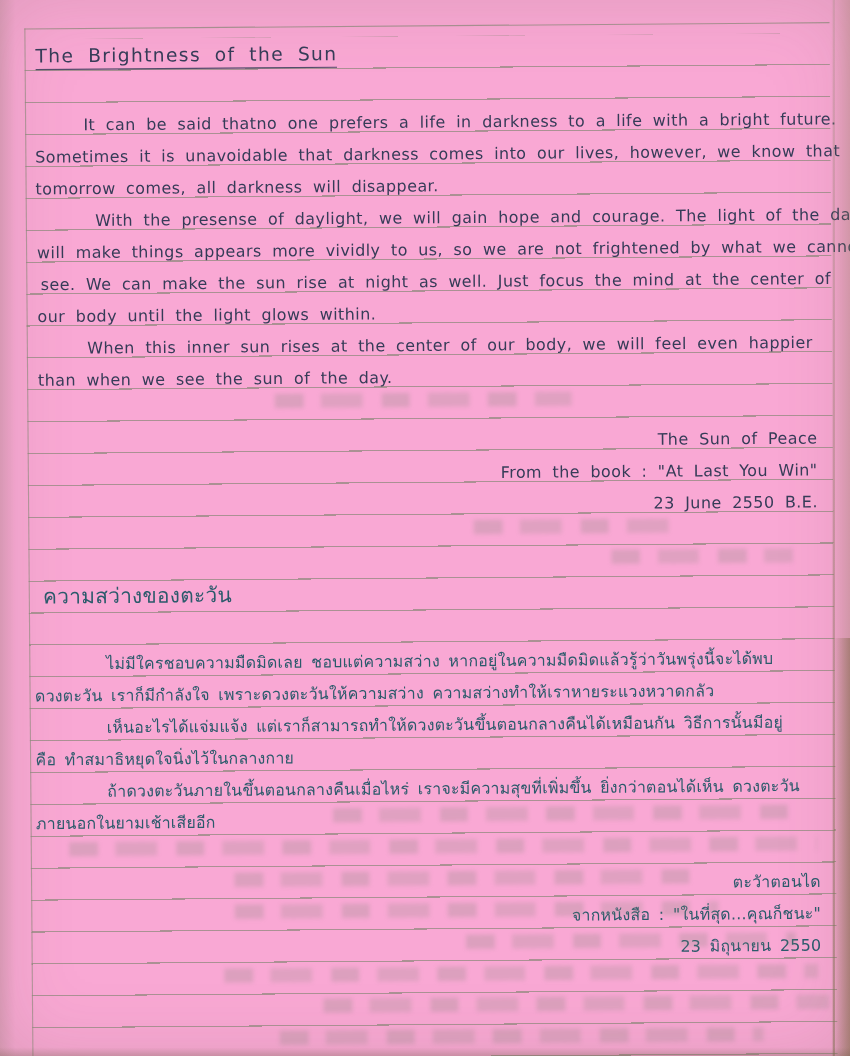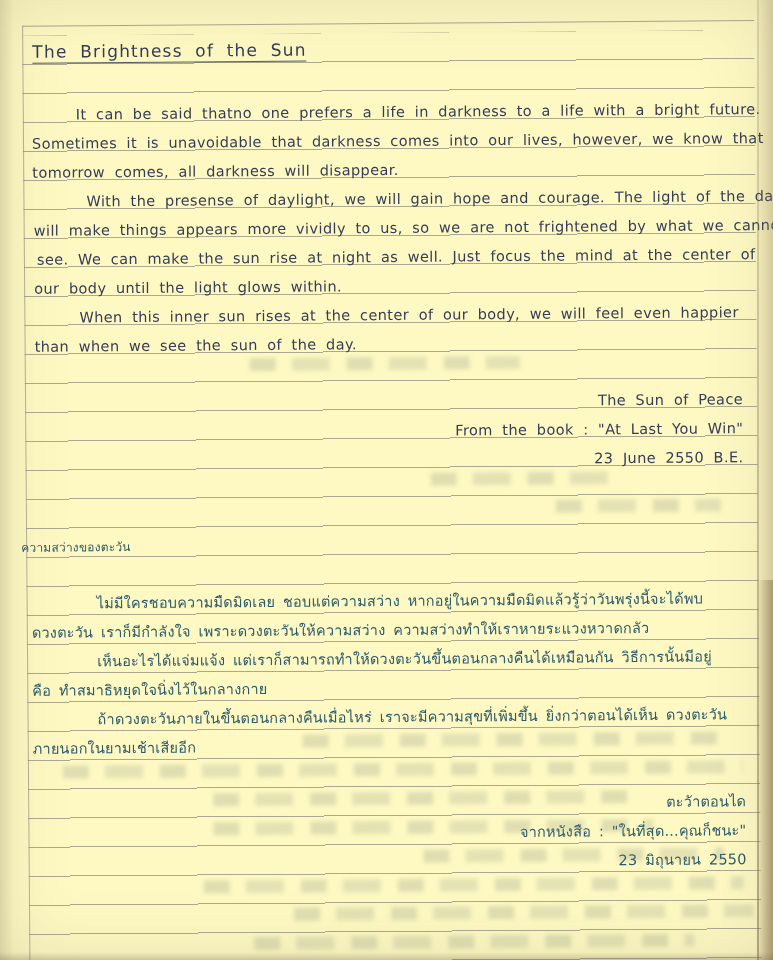--- a/index.html
+++ b/index.html
@@ -1,18 +1,18 @@
 <!DOCTYPE html>
 <html><head>
 <meta charset="utf-8">
 <style>
   html,body{margin:0;padding:0;background:#d8d2c6;}
   .page{
     position:relative;width:773px;height:960px;overflow:hidden;
-    background:#fef9c3;
+    background:#f9a8d4;
     box-shadow:inset 0 0 70px rgba(95,85,62,.16);
     font-family:"DejaVu Sans",sans-serif;
   }
   .sheet{position:absolute;left:0;top:0;width:773px;height:985px;
     transform:rotate(-0.45deg);transform-origin:50% 40%;}
   .rule-first{position:absolute;top:23px;left:25px;right:16px;height:1px;
     background:rgba(140,136,122,.75);}
   .ruling{position:absolute;top:33px;left:25px;right:16px;bottom:-25px;
     background:repeating-linear-gradient(to bottom,
       transparent 0 28px, rgba(140,136,122,.72) 28px 29px);}
@@ -40,21 +40,21 @@
     background:linear-gradient(to right,rgba(120,110,88,.18),rgba(120,110,88,0));}
   .edge-bottom{position:absolute;left:0;right:0;bottom:0;height:8px;
     background:linear-gradient(to top,rgba(110,95,70,.28),rgba(110,95,70,0));}
   
   .r-en0{top:93px;left:78px;}   .r-en1{top:122px;left:34px;}
   .r-en2{top:151px;left:34px;}  .r-en3{top:180px;left:88px;}
   .r-en4{top:209px;left:35px;}  .r-en5{top:238px;left:38px;}
   .r-en6{top:267px;left:35px;}  .r-en7{top:296px;left:80px;}
   .r-en8{top:325px;left:35px;}
   .r-sig0{top:383px;} .r-sig1{top:412px;} .r-sig2{top:441px;}
-  .r-thh{top:527px;left:20px;font-size:12px;}
+  .r-thh{top:527px;left:38px;font-size:19px;}
   .r-th0{top:585px;left:95px;}  .r-th1{top:614px;left:30px;}
   .r-th2{top:643px;left:95px;}  .r-th3{top:672px;left:30px;}
   .r-th4{top:701px;left:95px;}  .r-th5{top:730px;left:30px;}
   .r-tsig0{top:788px;} .r-tsig1{top:817px;} .r-tsig2{top:846px;}
 </style>
 </head>
 <body>
 
 <div class="page">
   <div class="sheet">

